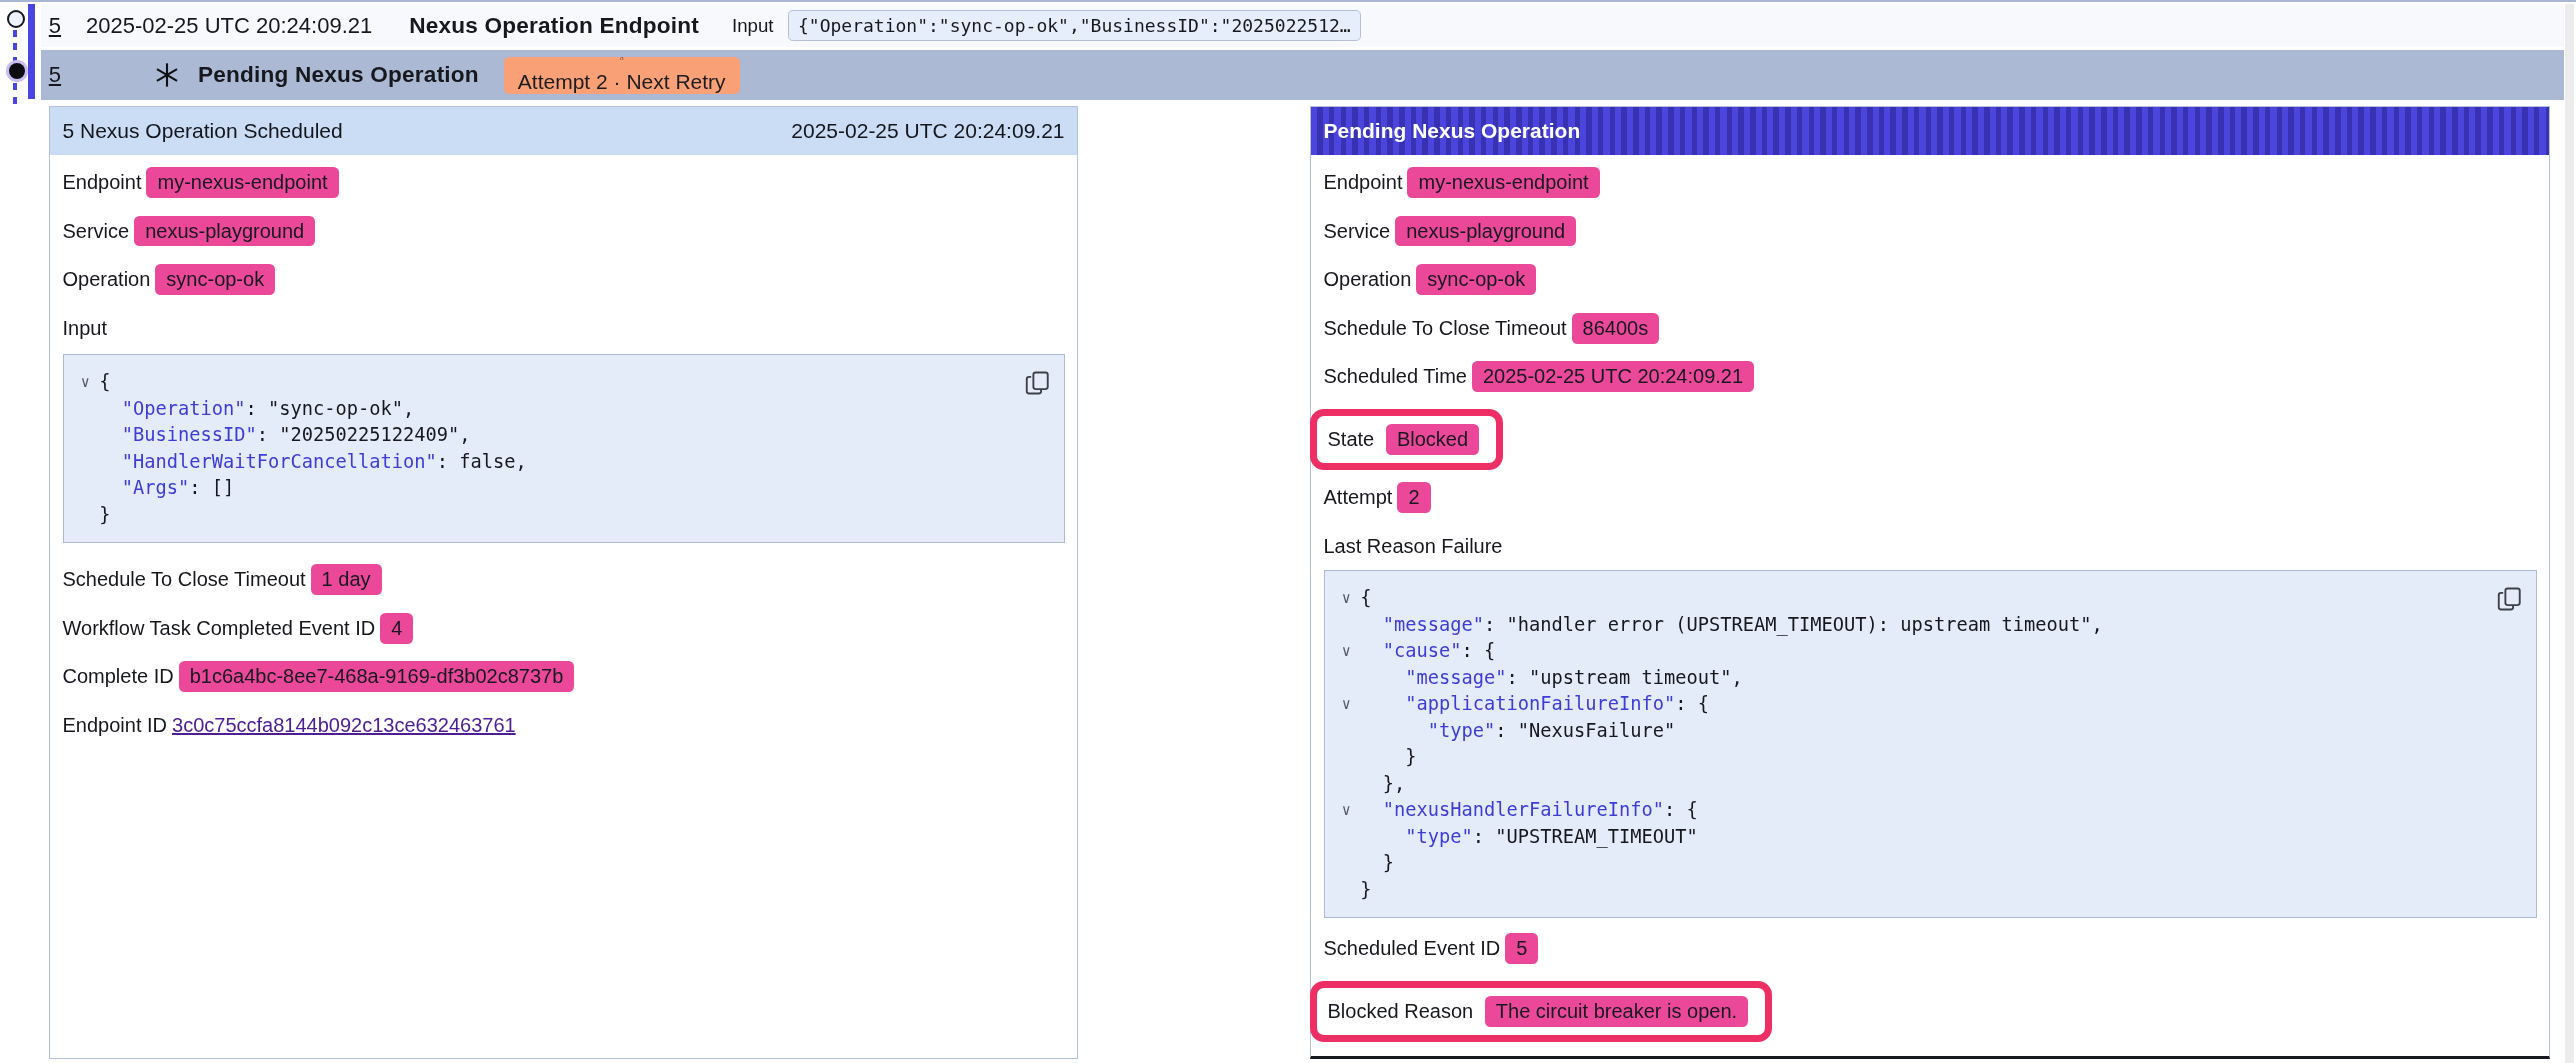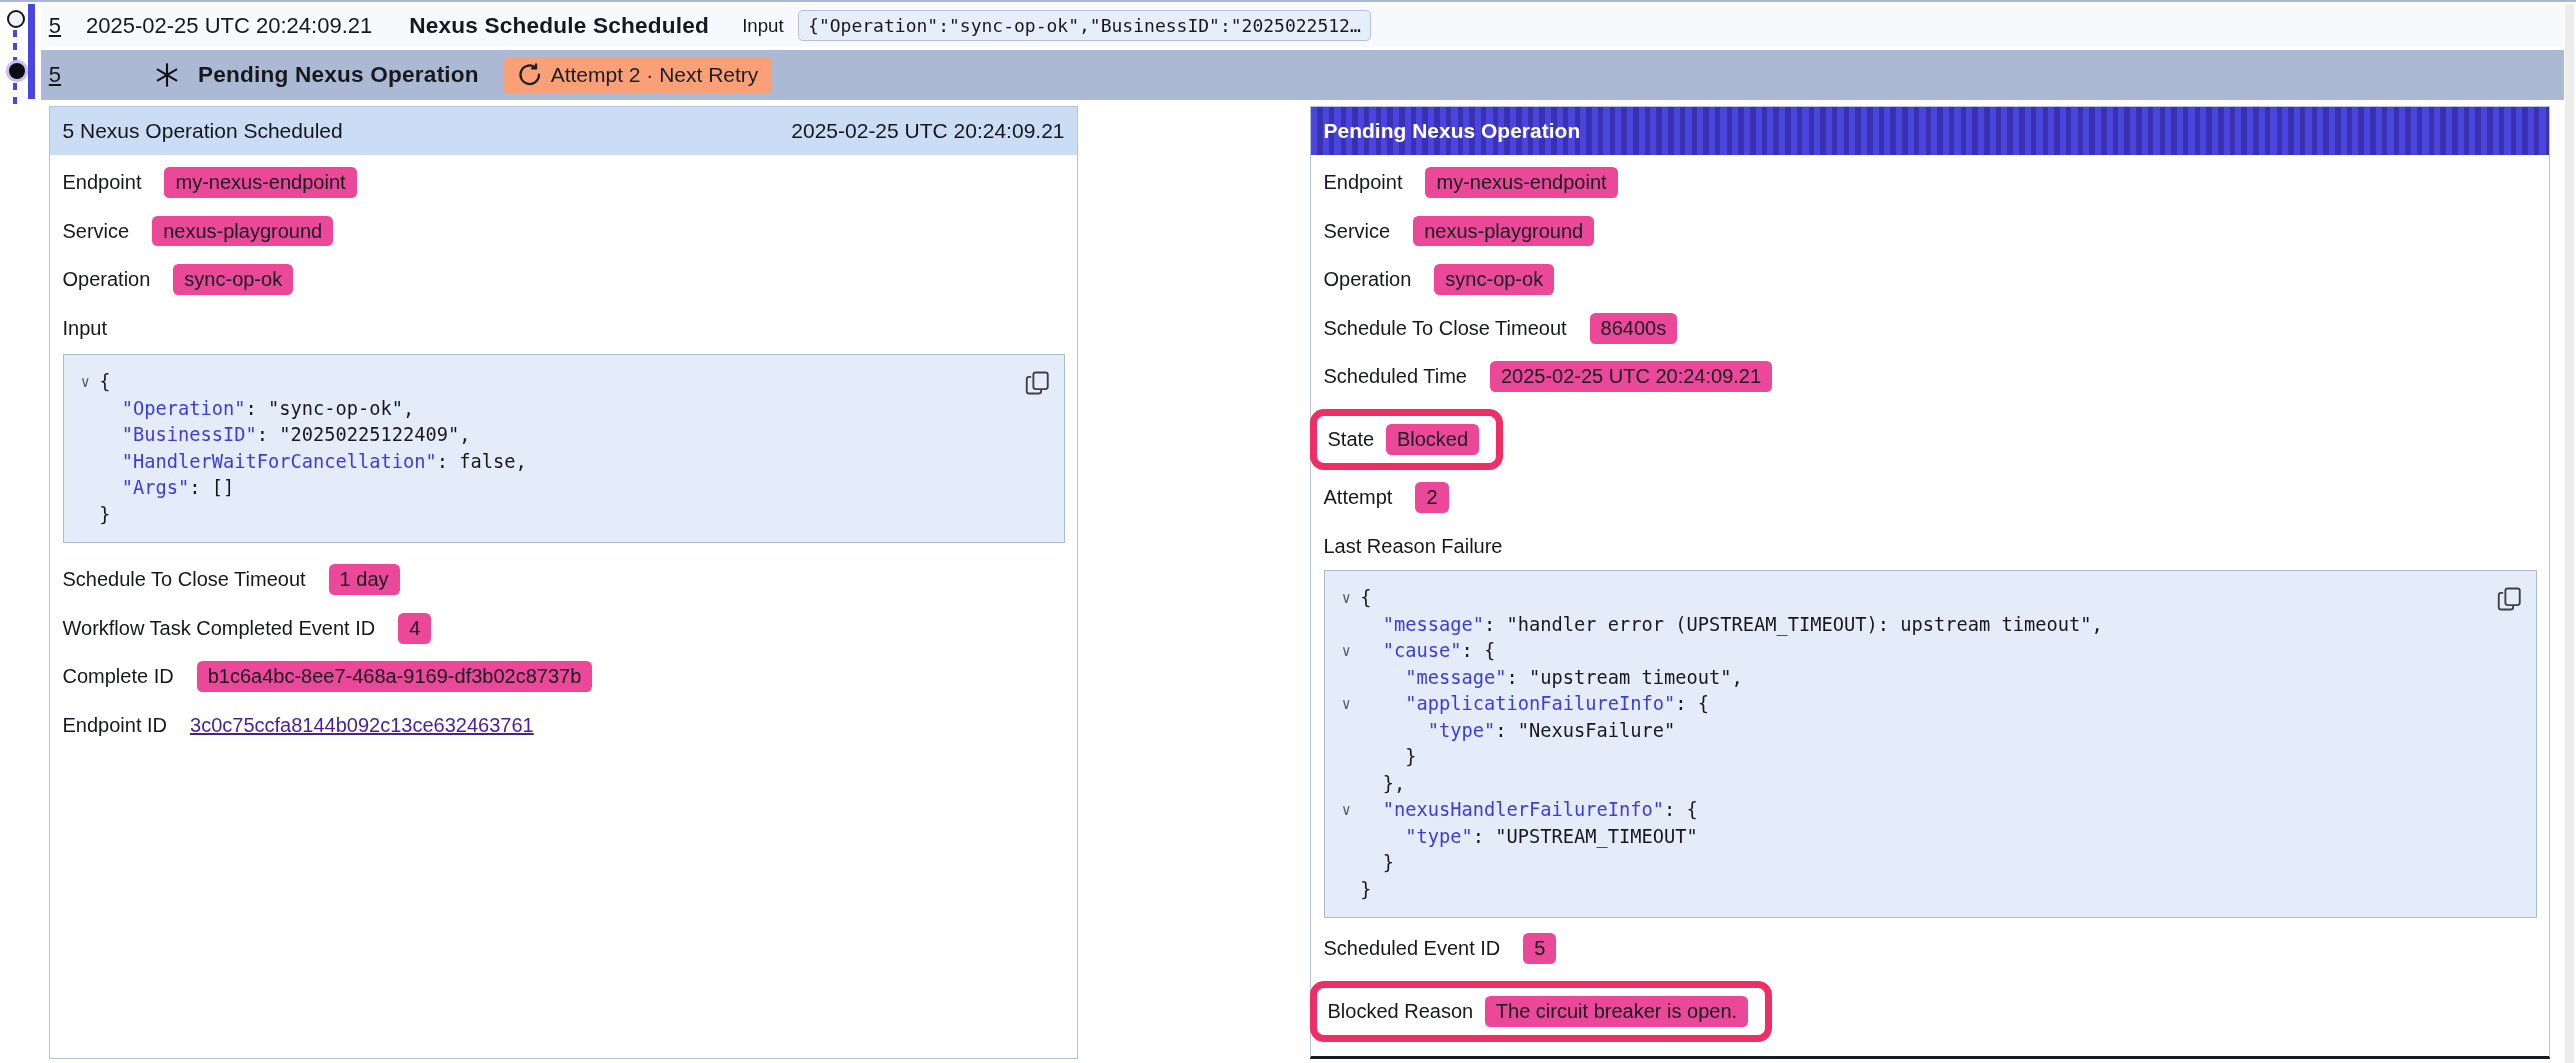--- a/index.html
+++ b/index.html
@@ -22,34 +22,34 @@
   .evid{font-size:22px;text-decoration:underline;color:#15161b;cursor:pointer;}
   .evtime{font-size:22px;margin-left:25px;}
   .evname{font-size:22.6px;font-weight:700;margin-left:37px;letter-spacing:0.2px;}
   .inlabel{font-size:18.7px;margin-left:33px;}
   .inchip{margin-left:14px;font-family:"DejaVu Sans Mono", monospace;font-size:18px;
         background:#e7eefb;border:1.6px solid #b5c0d6;border-radius:4.7px;padding:3.9px 9.4px;
         max-width:616px;white-space:nowrap;overflow:hidden;}
   .row2 .evname{margin-left:17px;}
   .ast{margin-left:92px;display:flex;align-items:center;}
   .badge{margin-left:25px;background:#f9a077;border-radius:5.5px;height:37px;display:flex;
-        align-items:center;padding:0 14px;gap:9.4px;font-size:21px;color:#1c1d22;}
+        align-items:center;padding:0 14px;gap:9.4px;font-size:21px;color:#1c1d22;flex-direction:column;}
   
   .panel{position:absolute;top:104px;background:#fff;border:1.6px solid #b6c2dc;box-sizing:border-box;}
   .panel-left{left:49px;width:1029px;height:953px;}
   .panel-right{left:1310px;width:1240px;height:953px;border-bottom:3.9px solid #181b22;}
   .phead{height:48px;display:flex;align-items:center;justify-content:space-between;
         padding:0 12.5px;font-size:21px;}
   .phead-left{background:#cbdcf5;color:#14161c;}
   .phead-left .ptitle{font-weight:500;}
   .phead-right{background:repeating-linear-gradient(90deg,#4c45dd 0px,#4c45dd 6.2px,#3831b2 6.2px,#3831b2 11.7px);
         color:#ffffff;}
   .phead-right .ptitle{font-weight:600;}
   .pbody{padding:11px 12.5px;}
-  .frow{display:flex;align-items:center;min-height:33px;margin-bottom:15.6px;gap:23px;font-size:20px;}
+  .frow{display:flex;align-items:center;min-height:33px;margin-bottom:15.6px;gap:5px;font-size:20px;}
   .chip{background:#ec4899;border-radius:5.5px;padding:3.9px 11px;color:#171920;}
   .linkval{color:#4c1d95;text-decoration:underline;cursor:pointer;}
   .ann{display:inline-flex;align-items:center;gap:11.7px;font-size:20px;border:7px solid #ee2f66;
         border-radius:14px;padding:7px 17px 7px 11px;margin:0 0 11px -14px;min-height:33px;box-sizing:content-box;}
   
   .codeblock{position:relative;background:#e4ecfa;border:1.6px solid #aebad1;margin-bottom:4.7px;
         padding:14px 14px 14px 7.8px;}
   .cl{display:flex;font-family:"DejaVu Sans Mono", monospace;font-size:18.7px;line-height:26.5px;}
   .gut{width:28px;flex-shrink:0;text-align:center;color:#565b66;font-size:15px;cursor:pointer;}
   .ct{white-space:pre;color:#17181d;}
@@ -65,21 +65,21 @@
 <div class="page">
 
   <div class="tl-bar"></div>
   <div class="tl-circle-open"></div>
   <div class="tl-dash"></div>
   <div class="tl-dot"></div>
 
   <div class="row1">
     <span class="evid">5</span>
     <span class="evtime">2025-02-25 UTC 20:24:09.21</span>
-    <span class="evname">Nexus Schedule Scheduled</span>
+    <span class="evname">Nexus Operation Endpoint</span>
     <span class="inlabel">Input</span>
     <span class="inchip">{"Operation":"sync-op-ok","BusinessID":"2025022512…</span>
   </div>
 
   <div class="row2">
     <span class="evid">5</span>
     <span class="ast">
       <svg width="28" height="28" viewBox="0 0 24 24" fill="none" stroke="#101014" stroke-width="1.8">
         <line x1="12" y1="2" x2="12" y2="22"></line>
         <line x1="3.4" y1="7" x2="20.6" y2="17"></line>

